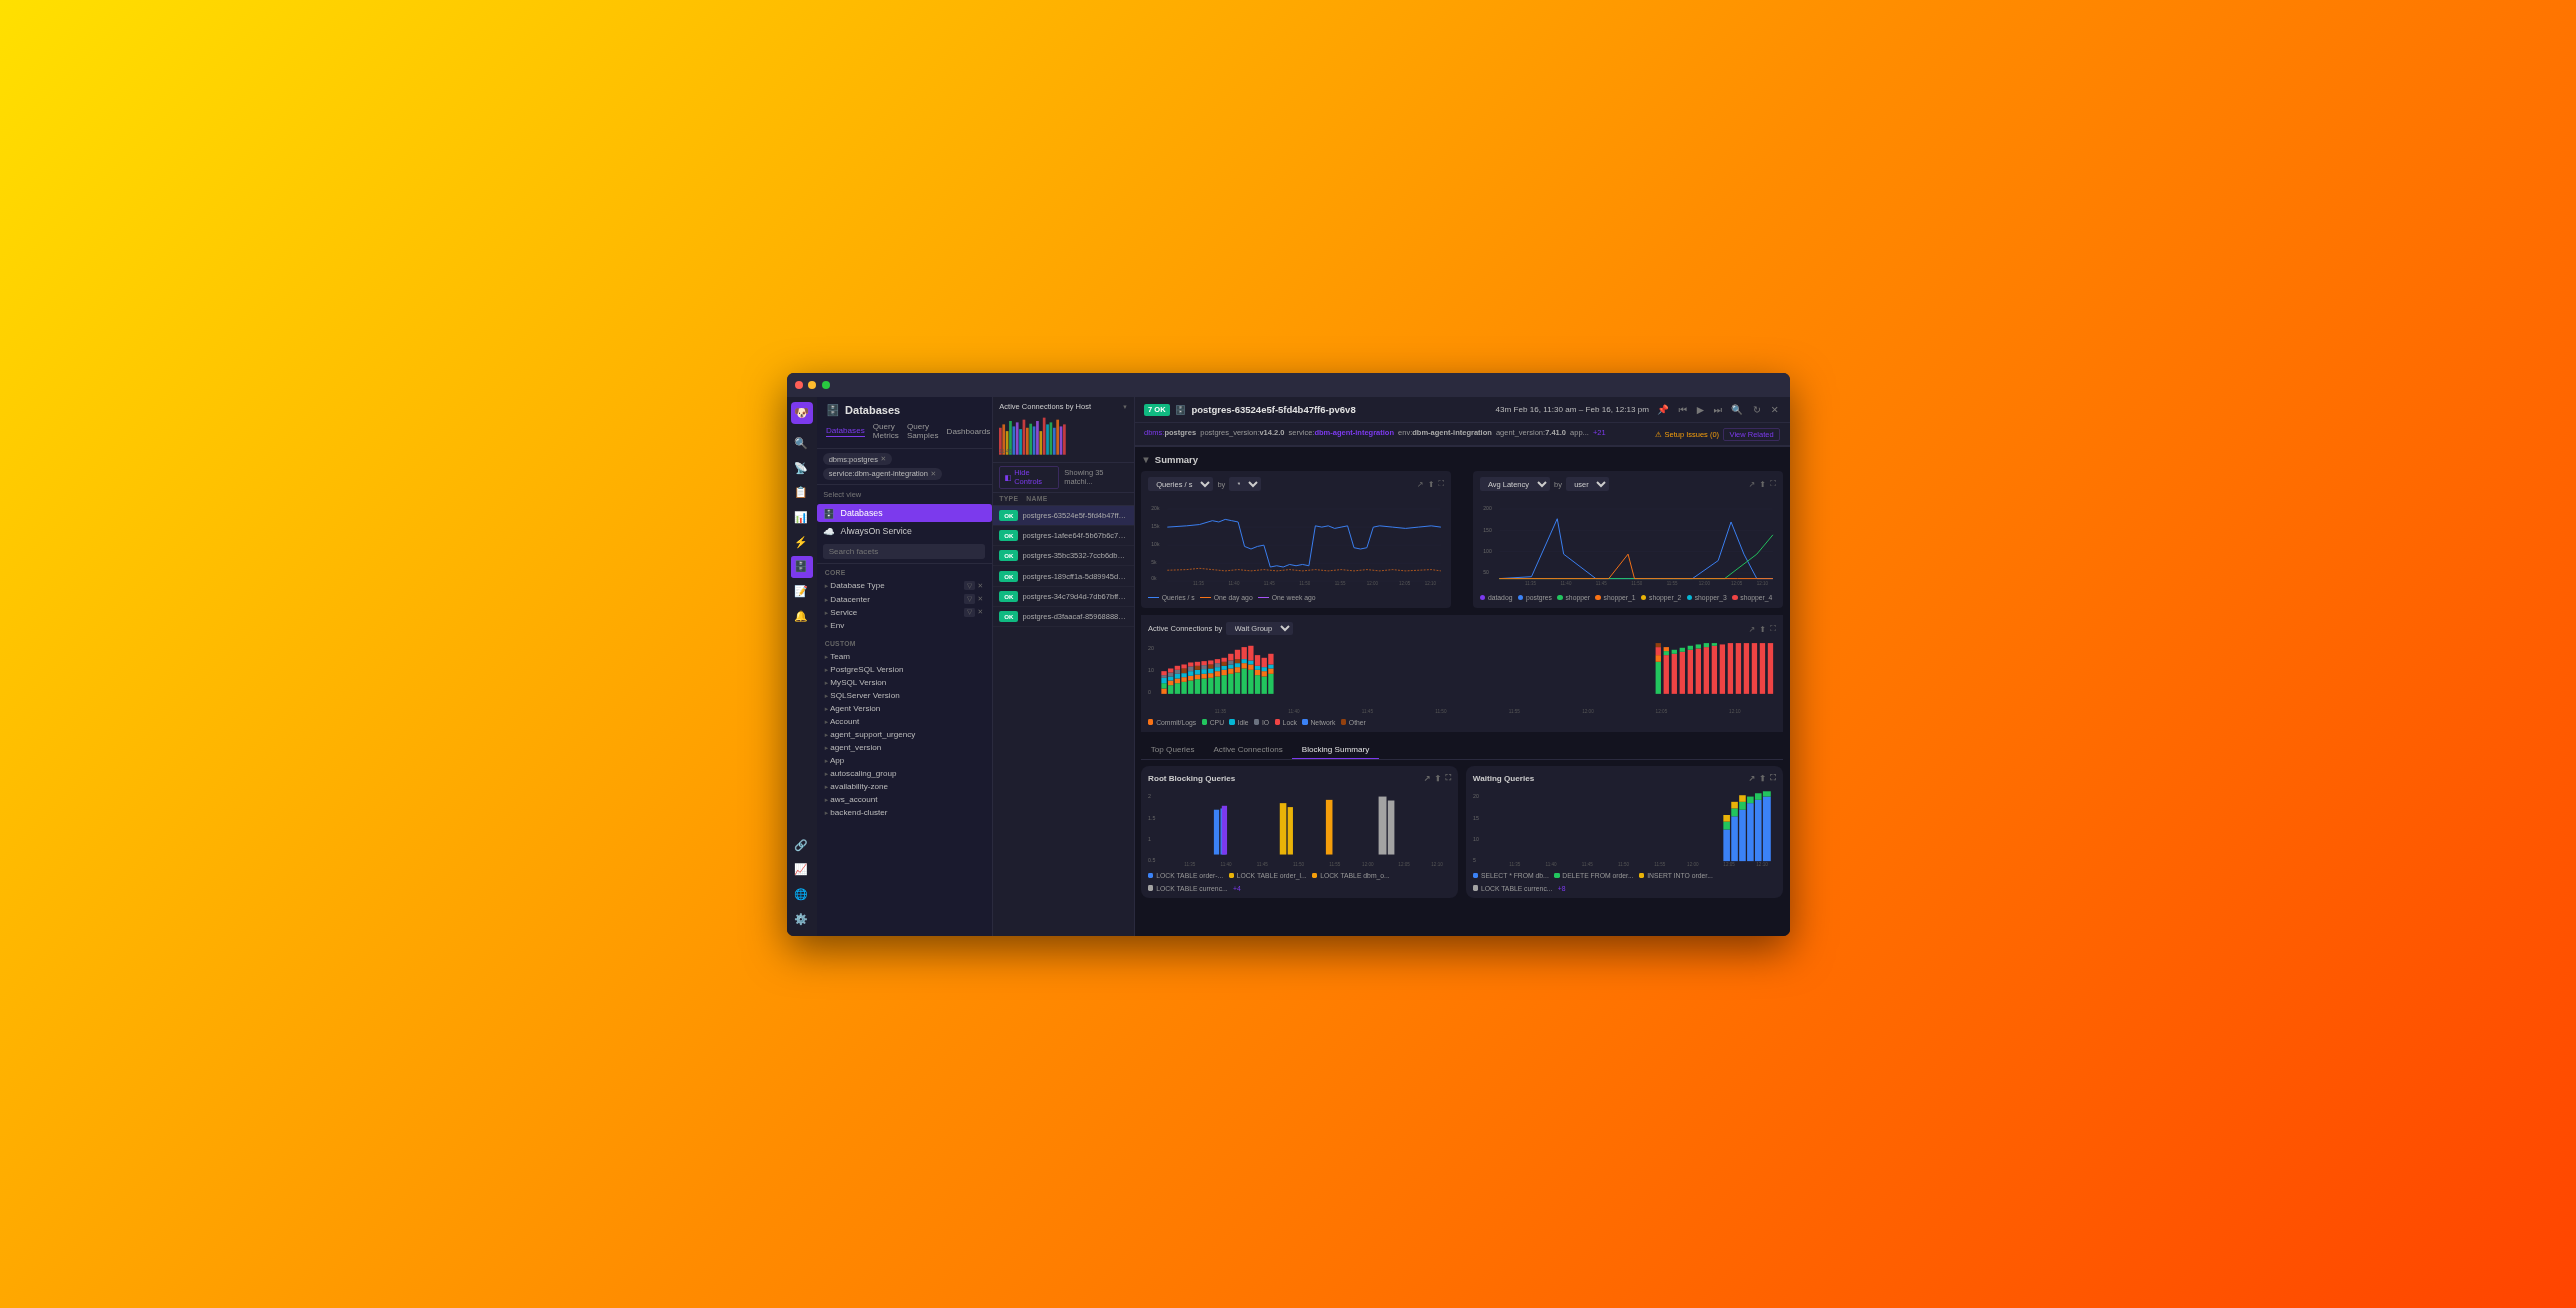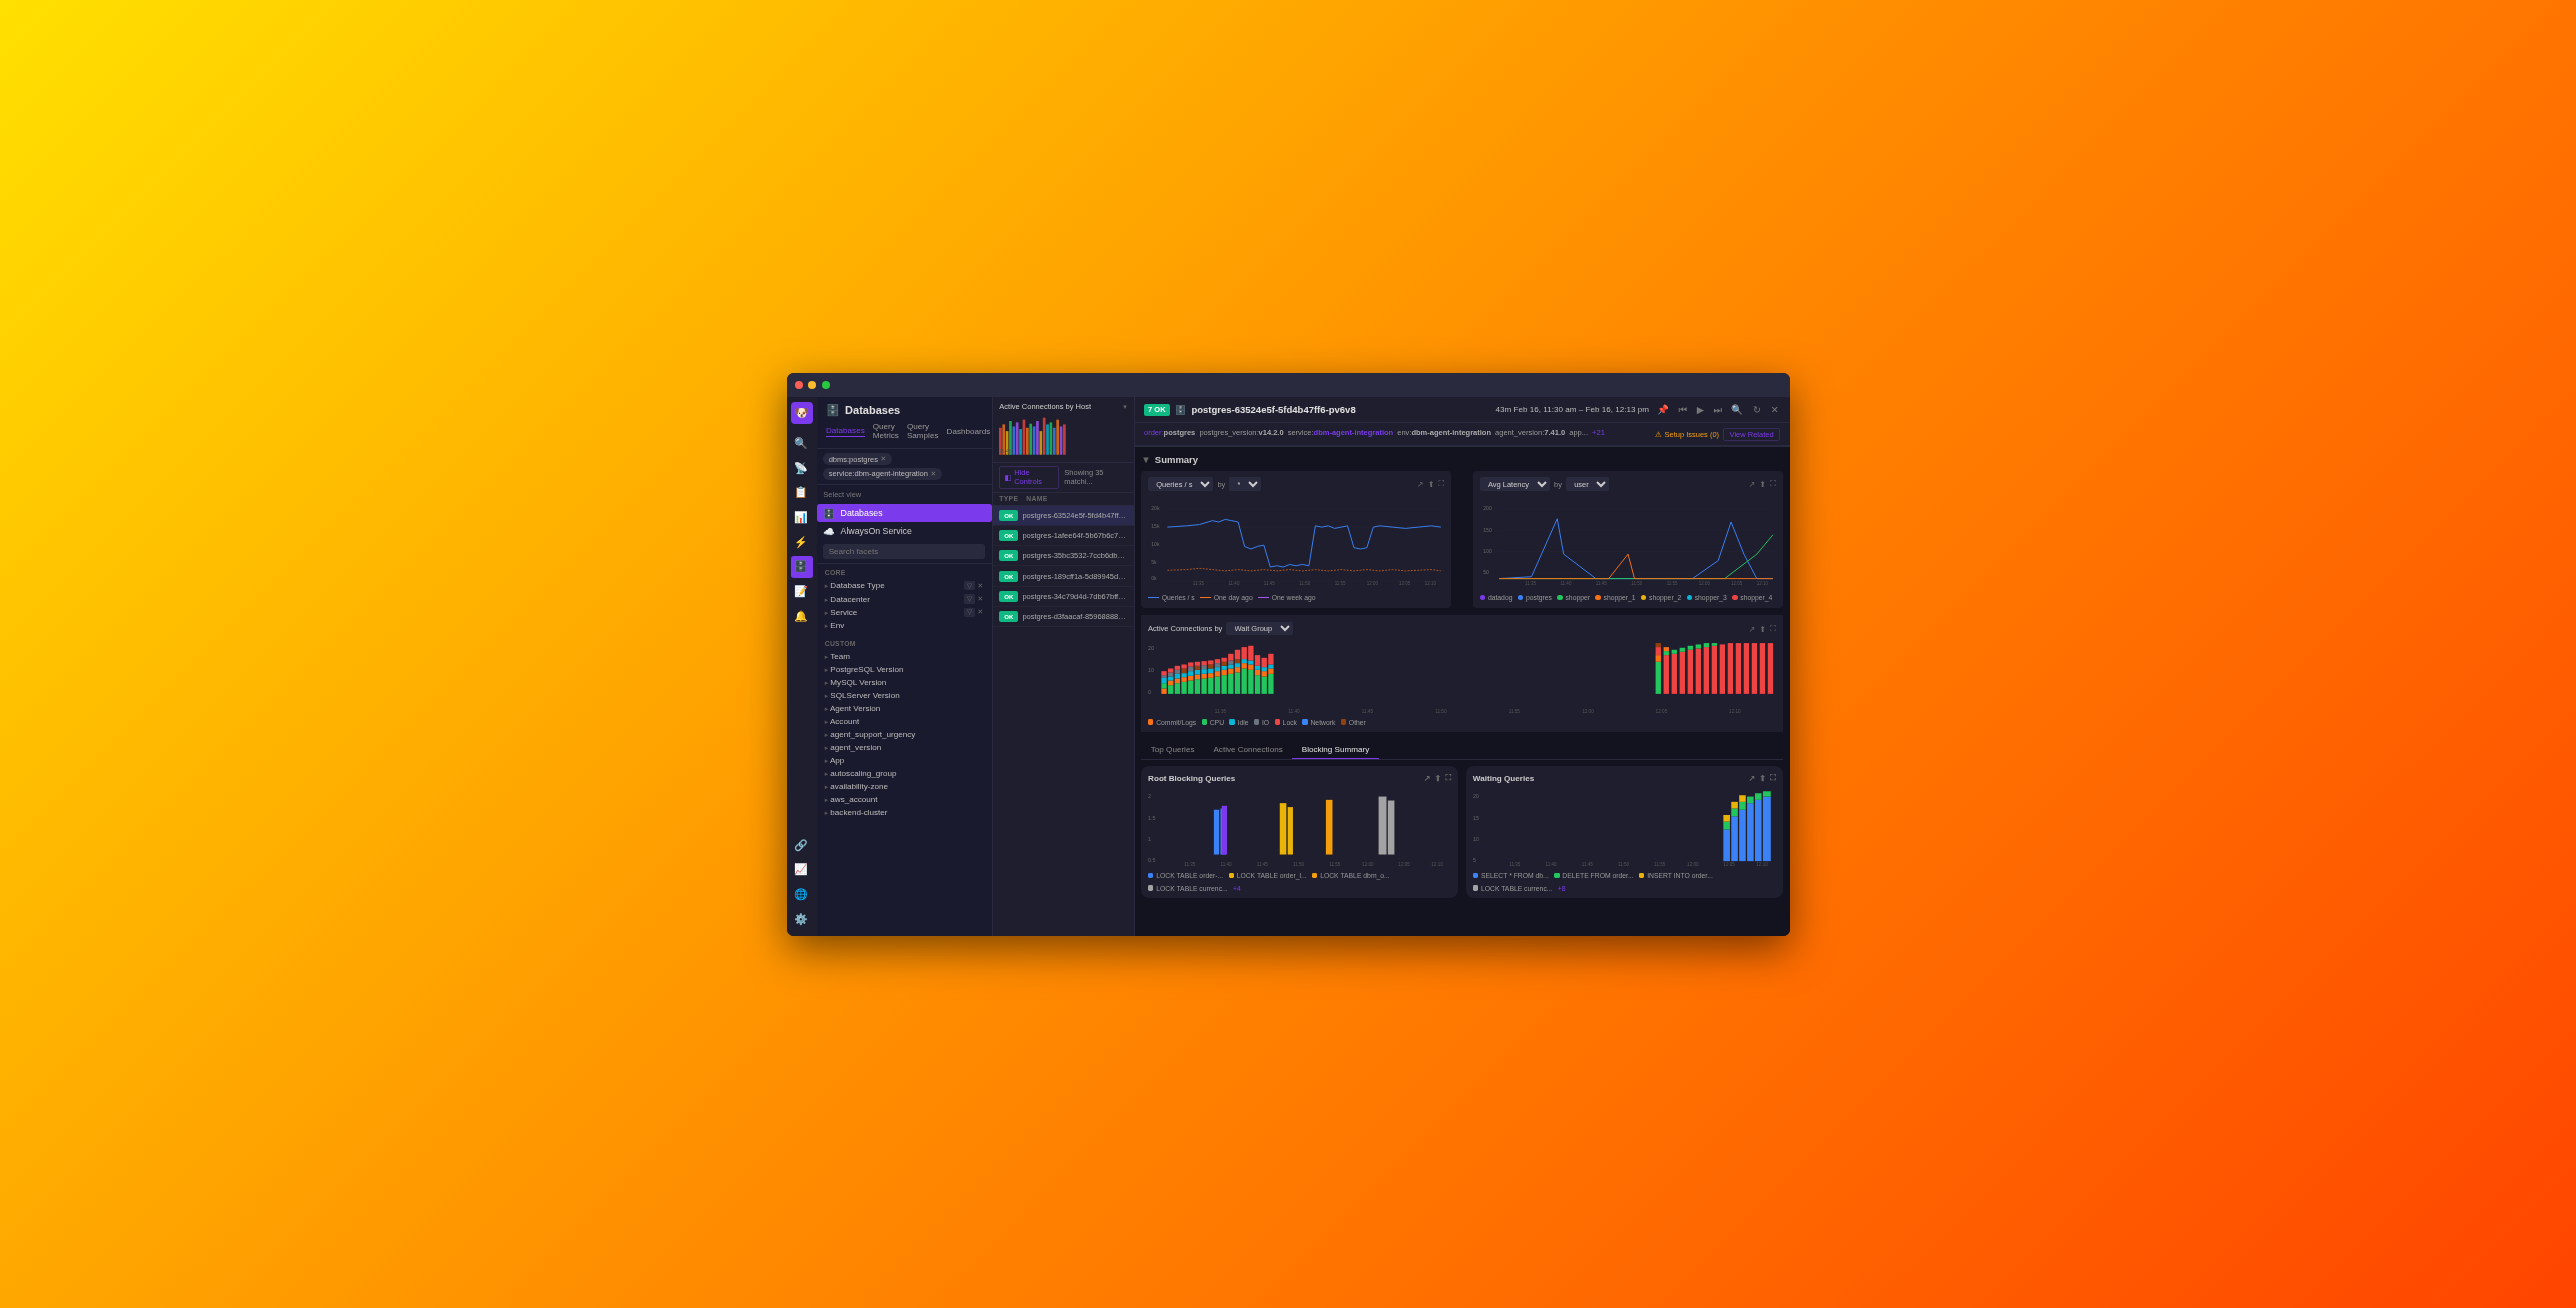--- a/index.html
+++ b/index.html
@@ -559,21 +559,21 @@
             <button class="icon-btn">⏮</button>
             <button class="icon-btn">▶</button>
             <button class="icon-btn">⏭</button>
             <button class="icon-btn">🔍</button>
             <button class="icon-btn">↻</button>
             <button class="icon-btn">✕</button>
           </div>
         </div>
         <div class="detail-tags">
           <span class="detail-tag">
-            <span class="link">order:</span><strong>postgres</strong>
+            <span class="link">dbms:</span><strong>postgres</strong>
           </span>
           <span class="detail-tag">
             postgres_version:<strong>v14.2.0</strong>
           </span>
           <span class="detail-tag">
             service:<strong class="link">dbm-agent-integration</strong>
           </span>
           <span class="detail-tag">
             env:<strong>dbm-agent-integration</strong>
           </span>

